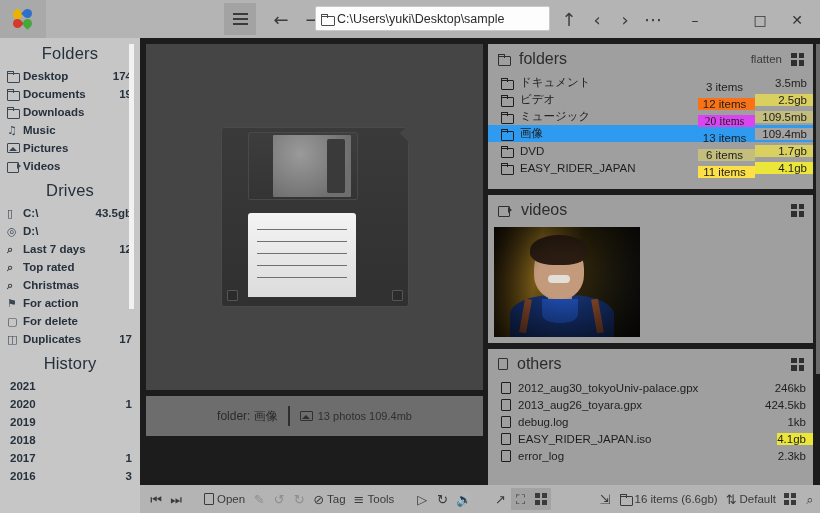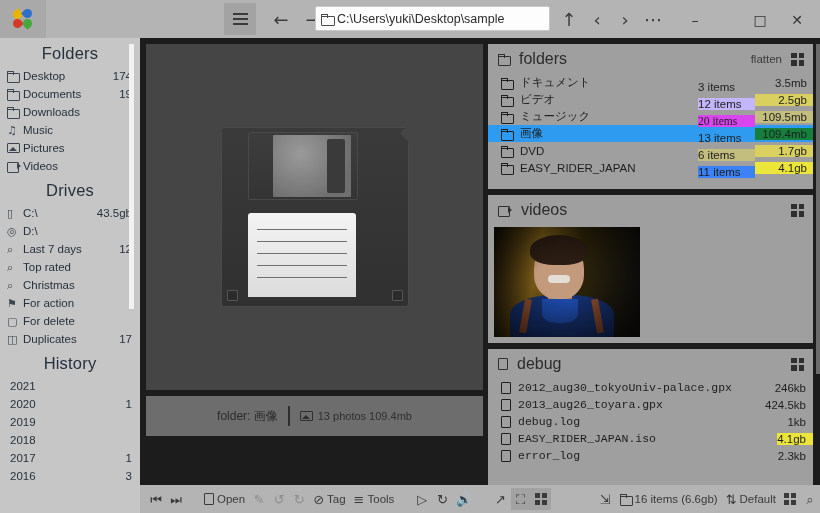--- a/index.html
+++ b/index.html
@@ -94,21 +94,21 @@
     position: absolute; left: 0; top: 38px; width: 140px; height: 475px;
     background: #c6c6c6;
     overflow: hidden;
   }
   .side-head {
     text-align: center; font-size: 16.5px; color: #26313d;
     padding: 6px 0 4px 0; letter-spacing: .2px;
   }
   .side-row {
     display: flex; align-items: center; height: 18px;
-    padding: 0 8px 0 7px; font-size: 11.5px; color: #26313d; cursor: pointer;
+    padding: 0 8px 0 7px; font-size: 11.5px; color: #26313d; cursor: pointer; font-weight: bold;
   }
   .side-row .ic { width: 16px; flex: none; display:flex; align-items:center; color:#3c4650; }
   .side-row .lbl { flex: 1; white-space: nowrap; }
   .side-row .cnt { font-size: 11.5px; color: #26313d; }
   .hist-row { padding-left: 10px; }
   .hist-row .lbl { padding-left: 0; }
 
   .ic-folder { width:12px; height:10px; position:relative; }
   .ic-folder::before{content:"";position:absolute;left:0;top:2px;width:11px;height:8px;border:1.1px solid currentColor;border-radius:0 1px 1px 1px;}
   .ic-folder::after{content:"";position:absolute;left:0;top:0;width:5px;height:3px;border:1.1px solid currentColor;border-bottom:none;border-radius:1px 1px 0 0;}
@@ -200,30 +200,30 @@
     width: 13px; height: 13px; display: grid; grid-template-columns: 1fr 1fr;
     grid-template-rows: 1fr 1fr; gap: 2px; cursor: pointer; flex: none;
   }
   .grid-icon b { display: block; background: #2f2f2f; }
 
   .f-row {
     display: flex; align-items: center; height: 17px; padding-left: 13px;
     font-size: 11.5px; color: #1e1e1e; cursor: pointer;
   }
   .f-row .fname { flex: 1; padding-left: 7px; white-space: nowrap; }
-  .f-row .fitems { width: 57px; text-align: left; padding-right: 4px; margin-top: 8px; }
+  .f-row .fitems { width: 57px; text-align: center; padding-right: 4px; margin-top: 8px; }
   .f-row .fsize  { width: 58px; text-align: right; padding-right: 6px; }
   .f-row.selected { background: #2f9bf0; }
-  .f-row.selected .fsize { background: #15803d; }
+  .f-row.selected .fsize { background: #a3a3a3; }
 
   .o-row {
     display: flex; align-items: center; height: 17px; padding-left: 13px;
     font-size: 11.5px; color: #1e1e1e; cursor: pointer;
   }
-  .o-row .oname { flex: 1; padding-left: 7px; white-space: nowrap; font-family: Liberation Mono, monospace; }
+  .o-row .oname { flex: 1; padding-left: 7px; white-space: nowrap; }
   .o-row .osize { text-align: right; padding-right: 7px; }
   .ic-file { width:10px;height:12px;border:1.2px solid currentColor;border-radius:1px;flex:none;}
   .ic-cam  { width:14px;height:9px;position:relative;flex:none;}
   .ic-cam::before{content:"";position:absolute;left:0;top:0;width:10px;height:9px;border:1.2px solid currentColor;border-radius:1px;}
   .ic-cam::after{content:"";position:absolute;right:0;top:1px;width:0;height:0;border-top:3px solid transparent;border-bottom:3px solid transparent;border-left:4px solid currentColor;}
 
   #thumb {
     position: absolute; left: 6px; top: 32px; width: 146px; height: 110px;
     background: #0b0b0b; overflow: hidden; cursor: pointer;
   }
@@ -487,21 +487,21 @@
       <div id="rows-folders">
           <div class="f-row">
             <span class="ic-folder"></span>
             <span class="fname">ドキュメント</span>
             <span class="fitems" style="">3 items</span>
             <span class="fsize" style="">3.5mb</span>
           </div>
           <div class="f-row">
             <span class="ic-folder"></span>
             <span class="fname">ビデオ</span>
-            <span class="fitems" style="background:#c4b5fd;">12 items</span>
+            <span class="fitems" style="background:#f97316;">12 items</span>
             <span class="fsize" style="background:#d9d060;">2.5gb</span>
           </div>
           <div class="f-row">
             <span class="ic-folder"></span>
             <span class="fname">ミュージック</span>
             <span class="fitems" style="background:#d946ef;font-family:Liberation Serif, serif;">20 items</span>
             <span class="fsize" style="background:#c3bd7e;">109.5mb</span>
           </div>
           <div class="f-row selected">
             <span class="ic-folder"></span>
@@ -511,21 +511,21 @@
           </div>
           <div class="f-row">
             <span class="ic-folder"></span>
             <span class="fname">DVD</span>
             <span class="fitems" style="background:#c3bd7e;">6 items</span>
             <span class="fsize" style="background:#d9d060;">1.7gb</span>
           </div>
           <div class="f-row">
             <span class="ic-folder"></span>
             <span class="fname">EASY_RIDER_JAPAN</span>
-            <span class="fitems" style="background:#3b82f6;">11 items</span>
+            <span class="fitems" style="background:#fde047;">11 items</span>
             <span class="fsize" style="background:#ece63a;">4.1gb</span>
           </div>
         </div>
     </div>
 
     <div class="panel" id="panel-videos">
       <div class="panel-head">
         <span class="ic-cam" style="color:#2f2f2f"></span>
         <span class="ptitle">videos</span>
         <span class="grid-icon">
@@ -545,21 +545,21 @@
         <div class="th-mouth"></div>
         <div class="th-hair"></div>
         <div class="th-col"></div>
         <div class="th-vig"></div>
       </div>
     </div>
 
     <div class="panel" id="panel-others">
       <div class="panel-head">
         <span class="ic-file" style="color:#2f2f2f"></span>
-        <span class="ptitle">debug</span>
+        <span class="ptitle">others</span>
         <span class="grid-icon">
             <b></b>
             <b></b>
             <b></b>
             <b></b>
           </span>
       </div>
       <div id="rows-others">
           <div class="o-row">
             <span class="ic-file"></span>

